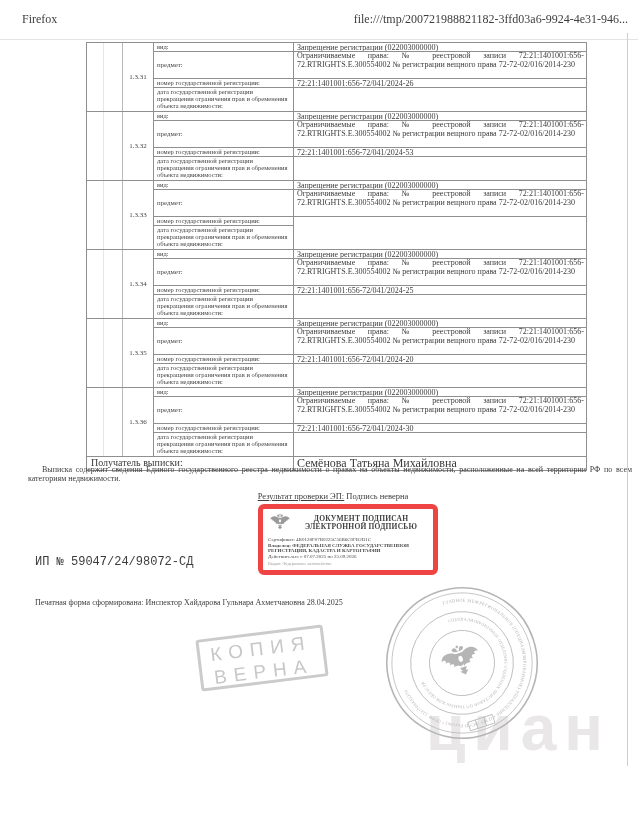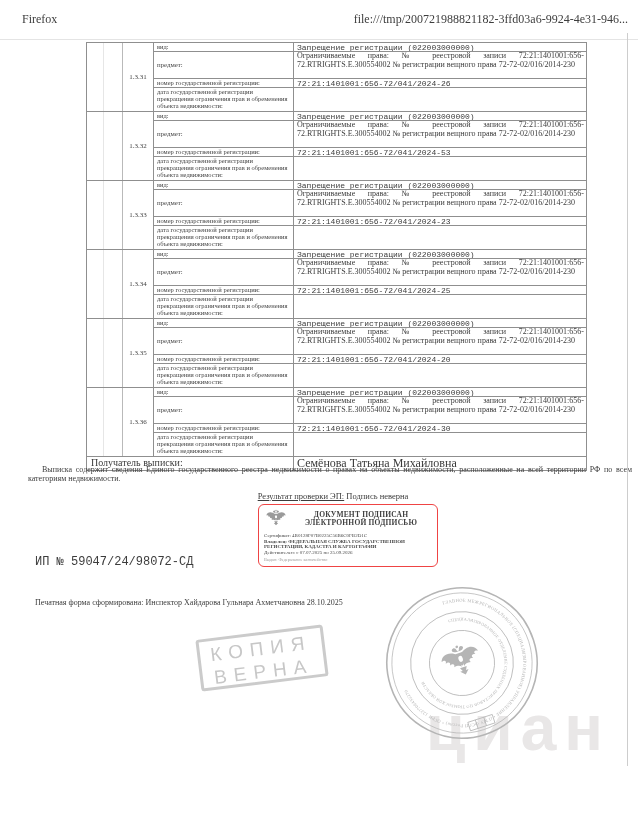--- a/index.html
+++ b/index.html
@@ -46,40 +46,40 @@
     display:flex;align-items:center;justify-content:center;
     font-size:7px;color:#444;
   }
   .lbl{grid-column:3;border-right:1px solid var(--bc);font-size:6.5px;line-height:6.8px;padding:1px 2px 0 3px;color:#454545;}
   .val{grid-column:4;font-size:8px;line-height:8.6px;padding:0 2px 0 3px;color:#3c3c3c;}
   .r1{grid-row:1;border-bottom:1px solid var(--bc);}
   .r2{grid-row:2;border-bottom:1px solid var(--bc);}
   .r3{grid-row:3;border-bottom:1px solid var(--bc);}
   .r4{grid-row:4;}
   .lbl.r2{display:flex;align-items:center;font-size:6.8px;}
-  .val.r1,.val.r3{line-height:9px;font-family:Liberation Mono, monospace;}
+  .val.r1,.val.r3{line-height:9px;}
   .just{text-align:justify;text-align-last:left;}
   .rec{display:grid;grid-template-columns:207px 1fr;height:13px;}
   .rec .lbl2{border-right:1px solid var(--bc);font-size:10px;line-height:12px;padding-left:4px;overflow:hidden;}
   .rec .val2{font-size:12px;line-height:12px;padding-left:3px;overflow:hidden;}
   
   .note{
     position:absolute;left:28px;top:436px;width:604px;
     font-size:8px;line-height:9px;text-align:justify;text-indent:14px;color:#3c3c3c;
   }
   
   .sig{
     position:absolute;top:462px;left:0;width:666px;text-align:center;
     font-size:8.5px;color:#3c3c3c;
   }
   .sig .u{text-decoration:underline;}
   
   .stamp-box{
     position:absolute;left:258px;top:475px;width:180px;
-    border:1px solid #ef4444;border-radius:6px;
+    border:5px solid #ef4444;border-radius:6px;
     padding:3px 6px 3px 5px;background:#fff;
   }
   .stamp-head{display:flex;align-items:center;gap:3px;}
   .stamp-head .emblem{width:24px;height:22px;color:#9a9a9a;flex:0 0 auto;}
   .stamp-title{flex:1;text-align:center;font-weight:bold;font-size:7.5px;line-height:8.5px;letter-spacing:.2px;color:#3f3f3f;}
   .stamp-small{margin-top:3px;font-size:5px;line-height:5.7px;color:#4a4a4a;}
   .stamp-small .b{font-weight:bold;}
   .stamp-small .faint{font-size:4.3px;color:#9b9b9b;margin-top:1px;}
   
   .case1{position:absolute;left:35px;top:526px;font-size:12px;color:#3c3c3c;z-index:1;font-family:Liberation Mono, monospace;}
@@ -159,21 +159,20 @@
   </div>
 
   <div class="entry">
     <div class="cell gutter"></div>
     <div class="cell num">1.3.33</div>
     <div class="cell lbl r1">вид:</div>
     <div class="cell val r1">Запрещение регистрации (022003000000)</div>
     <div class="cell lbl r2">предмет:</div>
     <div class="cell val r2 just">Ограничиваемые права: № реестровой записи 72:21:1401001:656-72.RTRIGHTS.E.300554002 № регистрации вещного права 72-72-02/016/2014-230</div>
     <div class="cell lbl r3">номер государственной регистрации:</div>
-    <div class="cell val r3">72:21:1401001:656-72/041/2024-23</div>
     <div class="cell lbl r4">дата государственной регистрации прекращения ограничения прав и обременения объекта недвижимости:</div>
     <div class="cell val r4"></div>
   </div>
 
   <div class="entry">
     <div class="cell gutter"></div>
     <div class="cell num">1.3.34</div>
     <div class="cell lbl r1">вид:</div>
     <div class="cell val r1">Запрещение регистрации (022003000000)</div>
     <div class="cell lbl r2">предмет:</div>
@@ -235,21 +234,21 @@
     </div>
     <div class="stamp-small">
       <div>Сертификат: 4B0128F07B0225C56B6C0FB2D1C</div>
       <div class="b">Владелец: ФЕДЕРАЛЬНАЯ СЛУЖБА ГОСУДАРСТВЕННОЙ РЕГИСТРАЦИИ, КАДАСТРА И КАРТОГРАФИИ</div>
       <div>Действителен: с 07.07.2025 по 25.09.2026</div>
       <div class="faint">Выдан: Федеральное казначейство</div>
     </div>
   </div>
 
   <div class="case1">ИП № 59047/24/98072-СД</div>
-  <div class="case2">Печатная форма сформирована: Инспектор Хайдарова Гульнара Ахметчановна 28.10.2025</div>
+  <div class="case2">Печатная форма сформирована: Инспектор Хайдарова Гульнара Ахметчановна 28.04.2025</div>
 
   <div class="watermark">циан</div>
 
   <div class="copy-stamp">
     <div>КОПИЯ</div>
     <div>ВЕРНА</div>
   </div>
 
   <svg class="seal" viewBox="0 0 160 160">
     <circle cx="80" cy="80" r="76" fill="none" stroke="currentColor" stroke-width="1.6"></circle>

